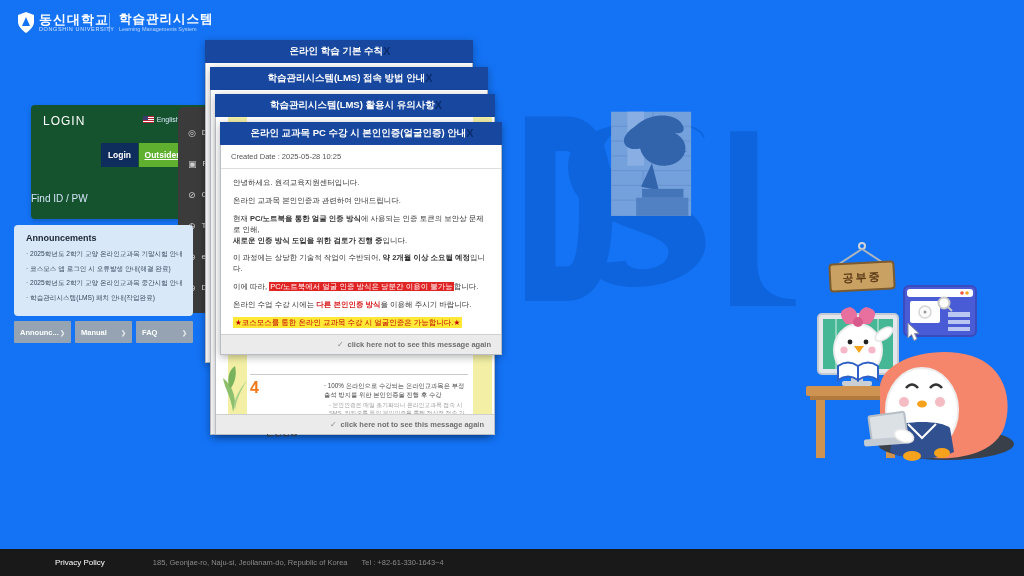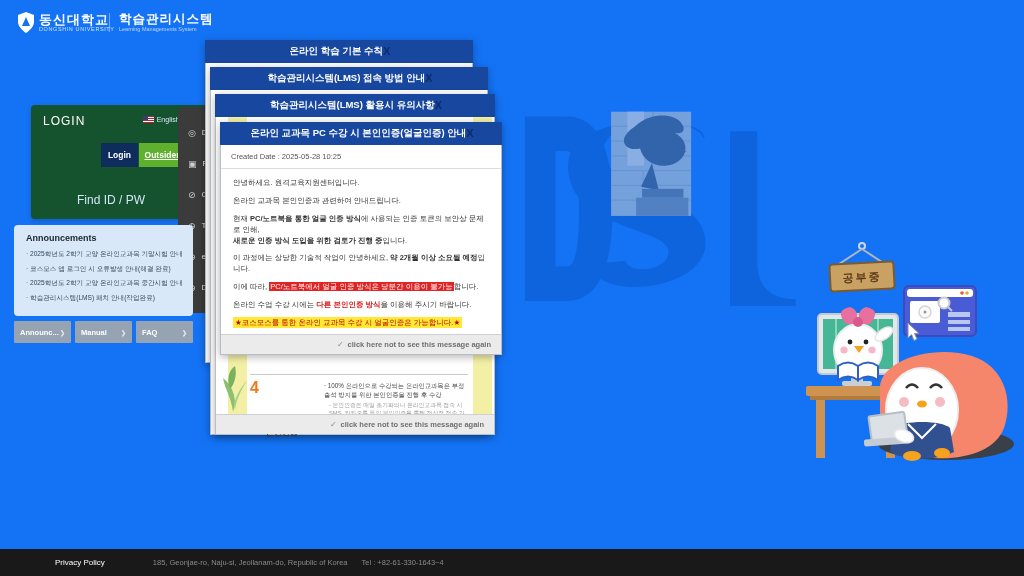--- a/index.html
+++ b/index.html
@@ -20,21 +20,21 @@
 
   
   .login { position:absolute; left:14px; top:105px; width:179px; height:114px; background:#14532d; border-radius:4px; z-index:5; box-shadow:0 2px 5px rgba(0,0,0,.2);margin-left:17px; }
   .login-title { position:absolute; left:12px; top:9px; font-size:12px; color:#fff; letter-spacing:1px; }
   .lang { position:absolute; right:8px; top:11px; font-size:7px; color:#dbe8ff; cursor:pointer; display:flex; align-items:center; gap:3px; }
   .flag { width:11px; height:7px; background:linear-gradient(#b22234 0 14%,#fff 14% 28%,#b22234 28% 42%,#fff 42% 56%,#b22234 56% 70%,#fff 70% 84%,#b22234 84%); position:relative; }
   .flag::after { content:""; position:absolute; left:0; top:0; width:5px; height:4px; background:#3c3b6e; }
   .caret { font-size:5px; }
   .btn-login { position:absolute; left:70px; top:38px; width:37px; height:24px; background:#0F2D5C; color:#fff; font-size:8.5px; border:none; font-weight:bold; cursor:pointer; }
   .btn-outsider { position:absolute; left:108px; top:38px; width:46px; height:24px; background:#5FB02F; color:#fff; font-size:8.5px; border:none; font-weight:bold; cursor:pointer;text-decoration:underline; }
-  .find-link { position:absolute; left:8px; top:88px; font-size:12px; color:#d6e4fb; cursor:pointer;padding-left:38px; }
+  .find-link { position:absolute; left:0; top:88px; font-size:10px; color:#d6e4fb; cursor:pointer; }
 
   
   .quick { position:absolute; left:178px; top:107px; width:110px; height:206px; background:#3B3B3B; border-radius:6px; z-index:5; padding:10px 0 0 10px; }
   .quick-item { display:flex; align-items:center; gap:6px; height:31px; color:#ddd; cursor:pointer; }
   .quick-item .qi { font-size:9px; color:#cfcfcf; }
   .quick-item .ql { font-size:8px; color:#e4e4e4; }
 
   
   .ann { position:absolute; left:14px; top:225px; width:179px; height:91px; background:#D9E8F8; border-radius:4px; z-index:5; padding:8px 8px 0 12px; }
   .ann-title { font-size:9px; font-weight:bold; color:#1b2430; margin-bottom:7px; }
@@ -271,21 +271,21 @@
     <div class="modal-hd">
         <span class="mt">온라인 교과목 PC 수강 시 본인인증(얼굴인증) 안내</span>
         <span class="mx">X</span>
       </div>
     <div class="modal-bd">
       <div class="created">Created Date : 2025-05-28 10:25</div>
       <div class="m4-txt">
         <p><span>안녕하세요. 원격교육지원센터입니다.</span></p>
         <p><span>온라인 교과목 본인인증과 관련하여 안내드립니다.</span></p>
         <p><span>현재 </span><span class="b">PC/노트북을 통한 얼굴 인증 방식</span><span>에 사용되는 인증 토큰의 보안상 문제로 인해,</span><br><span class="b">새로운 인증 방식 도입을 위한 검토가 진행 중</span><span>입니다.</span></p>
-        <p><span>이 과정에는 상당한 기술적 작업이 안녕하세요, </span><span class="b">약 2개월 이상 소요될 예정</span><span>입니다.</span></p>
+        <p><span>이 과정에는 상당한 기술적 작업이 수반되어, </span><span class="b">약 2개월 이상 소요될 예정</span><span>입니다.</span></p>
         <p><span>이에 따라, </span><span class="hl-red">PC/노트북에서 얼굴 인증 방식은 당분간 이용이 불가능</span><span>합니다.</span></p>
         <p><span>온라인 수업 수강 시에는 </span><span class="red-b">다른 본인인증 방식</span><span>을 이용해 주시기 바랍니다.</span></p>
         <p><span class="hl-yel">★코스모스를 통한 온라인 교과목 수강 시 얼굴인증은 가능합니다.★</span></p>
       </div>
       <div class="modal-ft">
         <span class="chk">✓</span>
         <span class="dtx">click here not to see this message again</span>
       </div>
     </div>
   </div>

